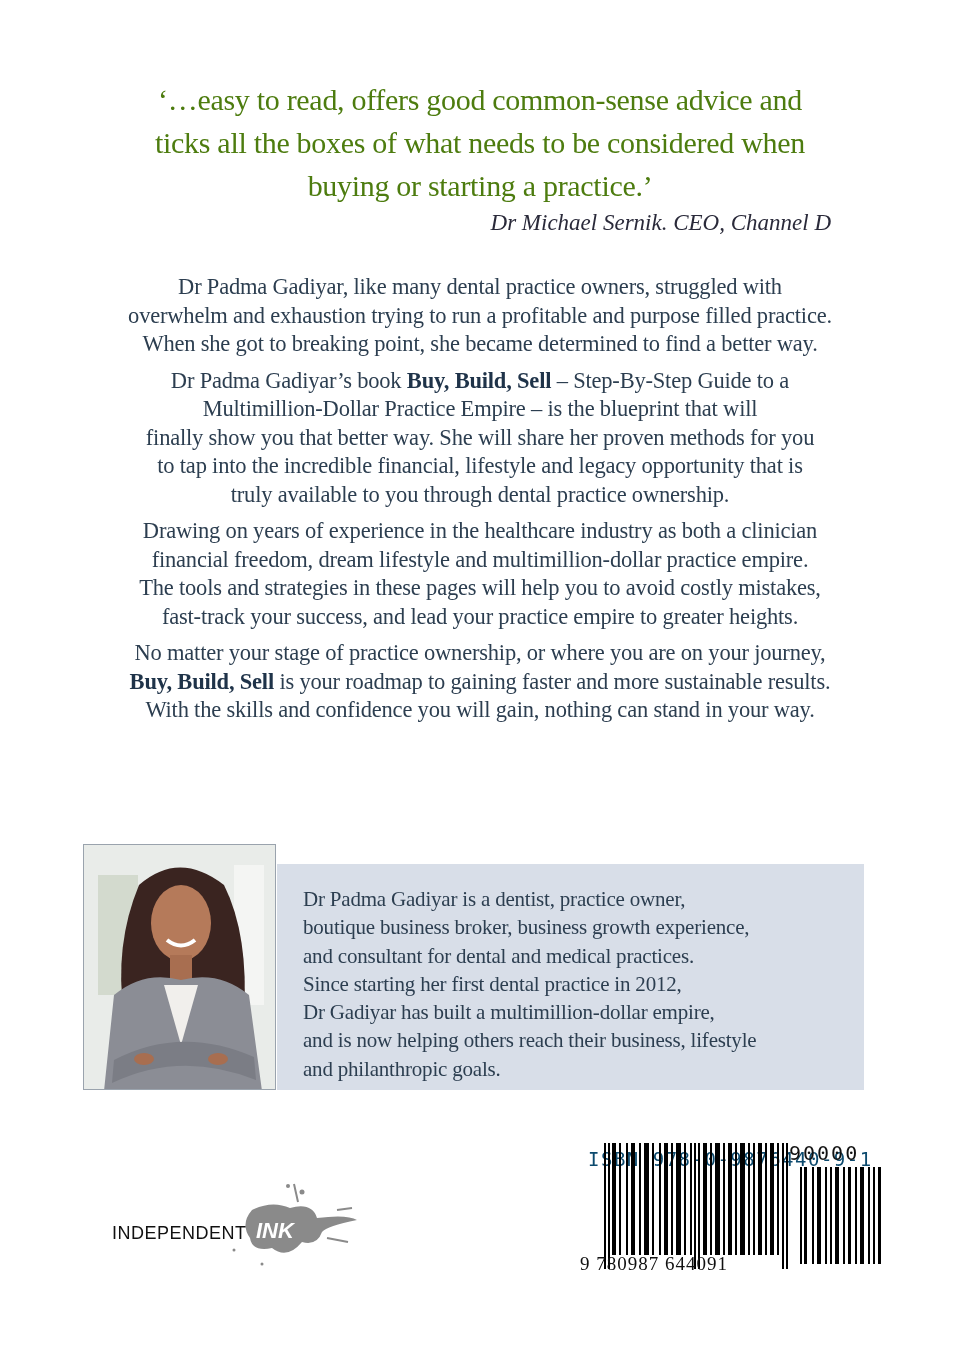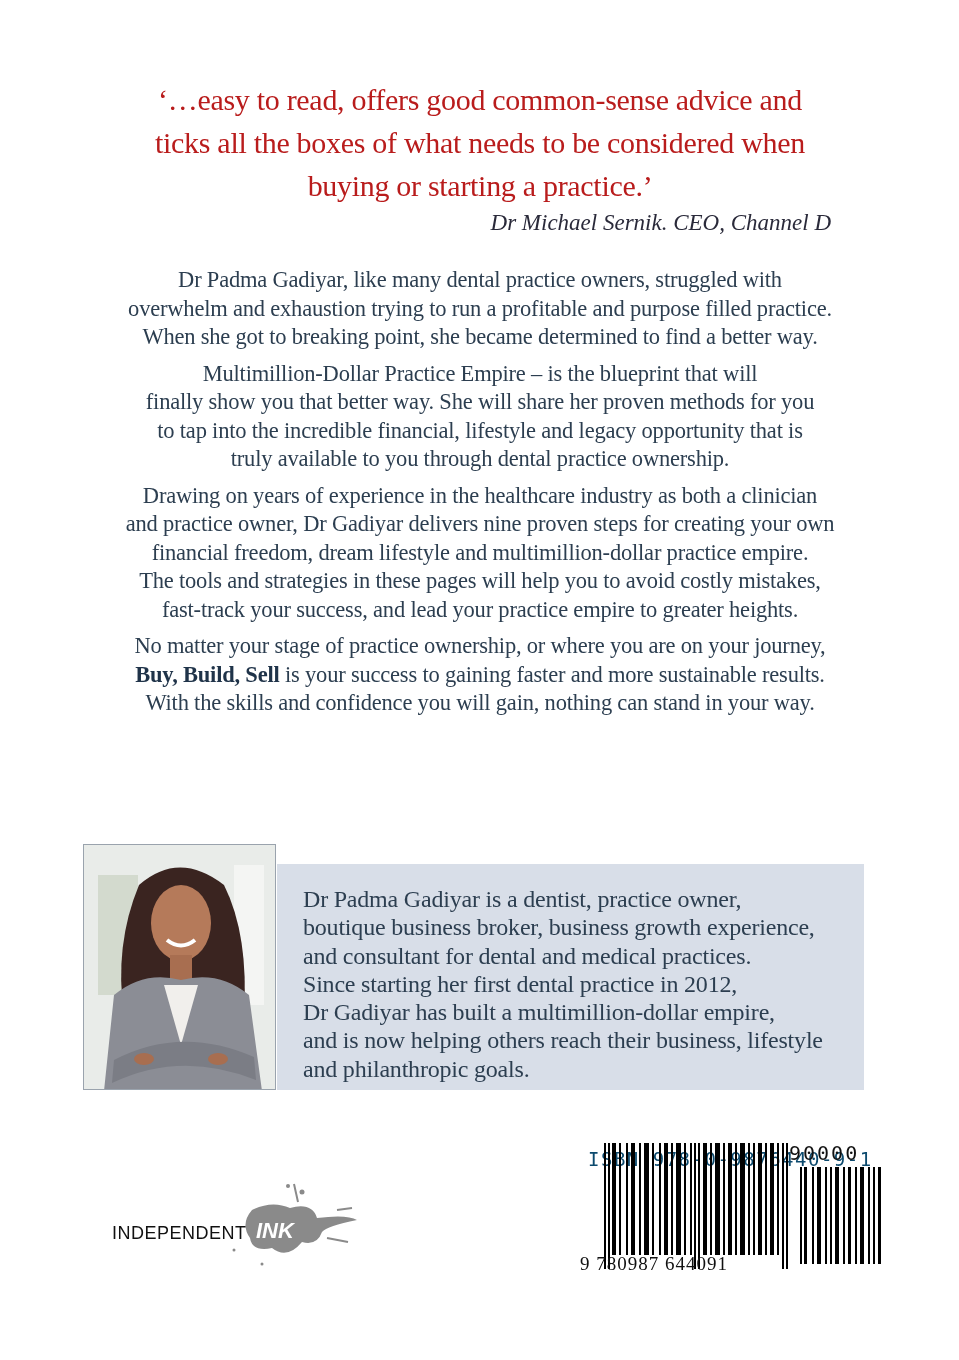--- a/index.html
+++ b/index.html
@@ -2,47 +2,47 @@
 <html><head>
 <meta charset="utf-8">
 <style>
   html, body { margin:0; padding:0; }
   body {
     width:959px; height:1360px; background:#ffffff; position:relative; overflow:hidden;
     font-family:"Liberation Serif","DejaVu Serif",serif; color:#283a4c;
   }
   .quote {
     position:absolute; left:60px; width:840px; top:78px;
-    text-align:center; font-size:30px; line-height:43px; color:#b91c1c;
+    text-align:center; font-size:30px; line-height:43px; color:#4d7c0f;
     letter-spacing:-0.3px;
   }
   .quote-line { display:block; }
   .attribution {
     position:absolute; right:128px; top:210px; font-style:italic;
     font-size:23px; color:#2a2a3a;
   }
   .body-text {
     position:absolute; left:60px; width:840px; top:266px;
     text-align:center; font-size:22.5px; line-height:28.5px; color:#2c3e50;
     letter-spacing:-0.2px;
   }
-  .para { margin:0 0 8px 0; }
+  .para { margin:7px 0 8px 0; }
   .para span.line { display:block; white-space:nowrap; }
   b { color:#1f3349; }
   .photo {
     position:absolute; left:83px; top:844px; width:193px; height:246px;
     border:1px solid #9aa3ad; box-sizing:border-box; overflow:hidden;
     background:linear-gradient(180deg,#eef0ee 0%,#dfe4e0 40%,#e6e8e8 100%);
   }
   .bio-box {
     position:absolute; left:277px; top:864px; width:587px; height:226px;
     background:#d8dee8;
   }
   .bio-text {
-    position:absolute; left:26px; top:21px; font-size:24px; line-height:28.3px;
+    position:absolute; left:26px; top:21px; font-size:21px; line-height:28.3px;
     color:#2c3e50; letter-spacing:-0.2px;
   }
   .bio-text span { display:block; white-space:nowrap; }
   .barcode-wrap { position:absolute; left:580px; top:1115px; width:300px; height:170px; }
   .isbn-label {
     position:absolute; left:8px; top:0px; font-family:"DejaVu Sans Mono","Liberation Mono",monospace;
     font-size:19px; letter-spacing:1.5px; color:#0c4a6e;margin-top:33px;
   }
   .addon-label {
     position:absolute; left:209px; top:26px; font-family:"DejaVu Sans Mono","Liberation Mono",monospace;
@@ -74,35 +74,35 @@
 </div>
 <div class="attribution">Dr Michael Sernik. CEO, Channel D</div>
 
 <div class="body-text">
   <div class="para">
     <span class="line">Dr Padma Gadiyar, like many dental practice owners, struggled with</span>
     <span class="line">overwhelm and exhaustion trying to run a profitable and purpose filled practice.</span>
     <span class="line">When she got to breaking point, she became determined to find a better way.</span>
   </div>
   <div class="para">
+    <span class="line"><span>Dr Padma Gadiyar’s book </span><b>Buy, Build, Sell</b><span> – Step-By-Step Guide to a</span></span>
     <span class="line">Multimillion-Dollar Practice Empire – is the blueprint that will</span>
     <span class="line">finally show you that better way. She will share her proven methods for you</span>
     <span class="line">to tap into the incredible financial, lifestyle and legacy opportunity that is</span>
     <span class="line">truly available to you through dental practice ownership.</span>
   </div>
   <div class="para">
     <span class="line">Drawing on years of experience in the healthcare industry as both a clinician</span>
-    <span class="line">and practice owner, Dr Gadiyar delivers nine proven steps for creating your own</span>
     <span class="line">financial freedom, dream lifestyle and multimillion-dollar practice empire.</span>
     <span class="line">The tools and strategies in these pages will help you to avoid costly mistakes,</span>
     <span class="line">fast-track your success, and lead your practice empire to greater heights.</span>
   </div>
   <div class="para">
     <span class="line">No matter your stage of practice ownership, or where you are on your journey,</span>
-    <span class="line"><b>Buy, Build, Sell</b><span> is your success to gaining faster and more sustainable results.</span></span>
+    <span class="line"><b>Buy, Build, Sell</b><span> is your roadmap to gaining faster and more sustainable results.</span></span>
     <span class="line">With the skills and confidence you will gain, nothing can stand in your way.</span>
   </div>
 </div>
 
 <div class="photo">
   <svg width="193" height="246" viewBox="0 0 193 246">
     <rect x="0" y="0" width="193" height="246" fill="#e9ece9"></rect>
     <rect x="14" y="30" width="40" height="120" fill="#c9d3c2" opacity="0.7"></rect>
     <rect x="150" y="20" width="30" height="140" fill="#f4f5f3"></rect>
 

